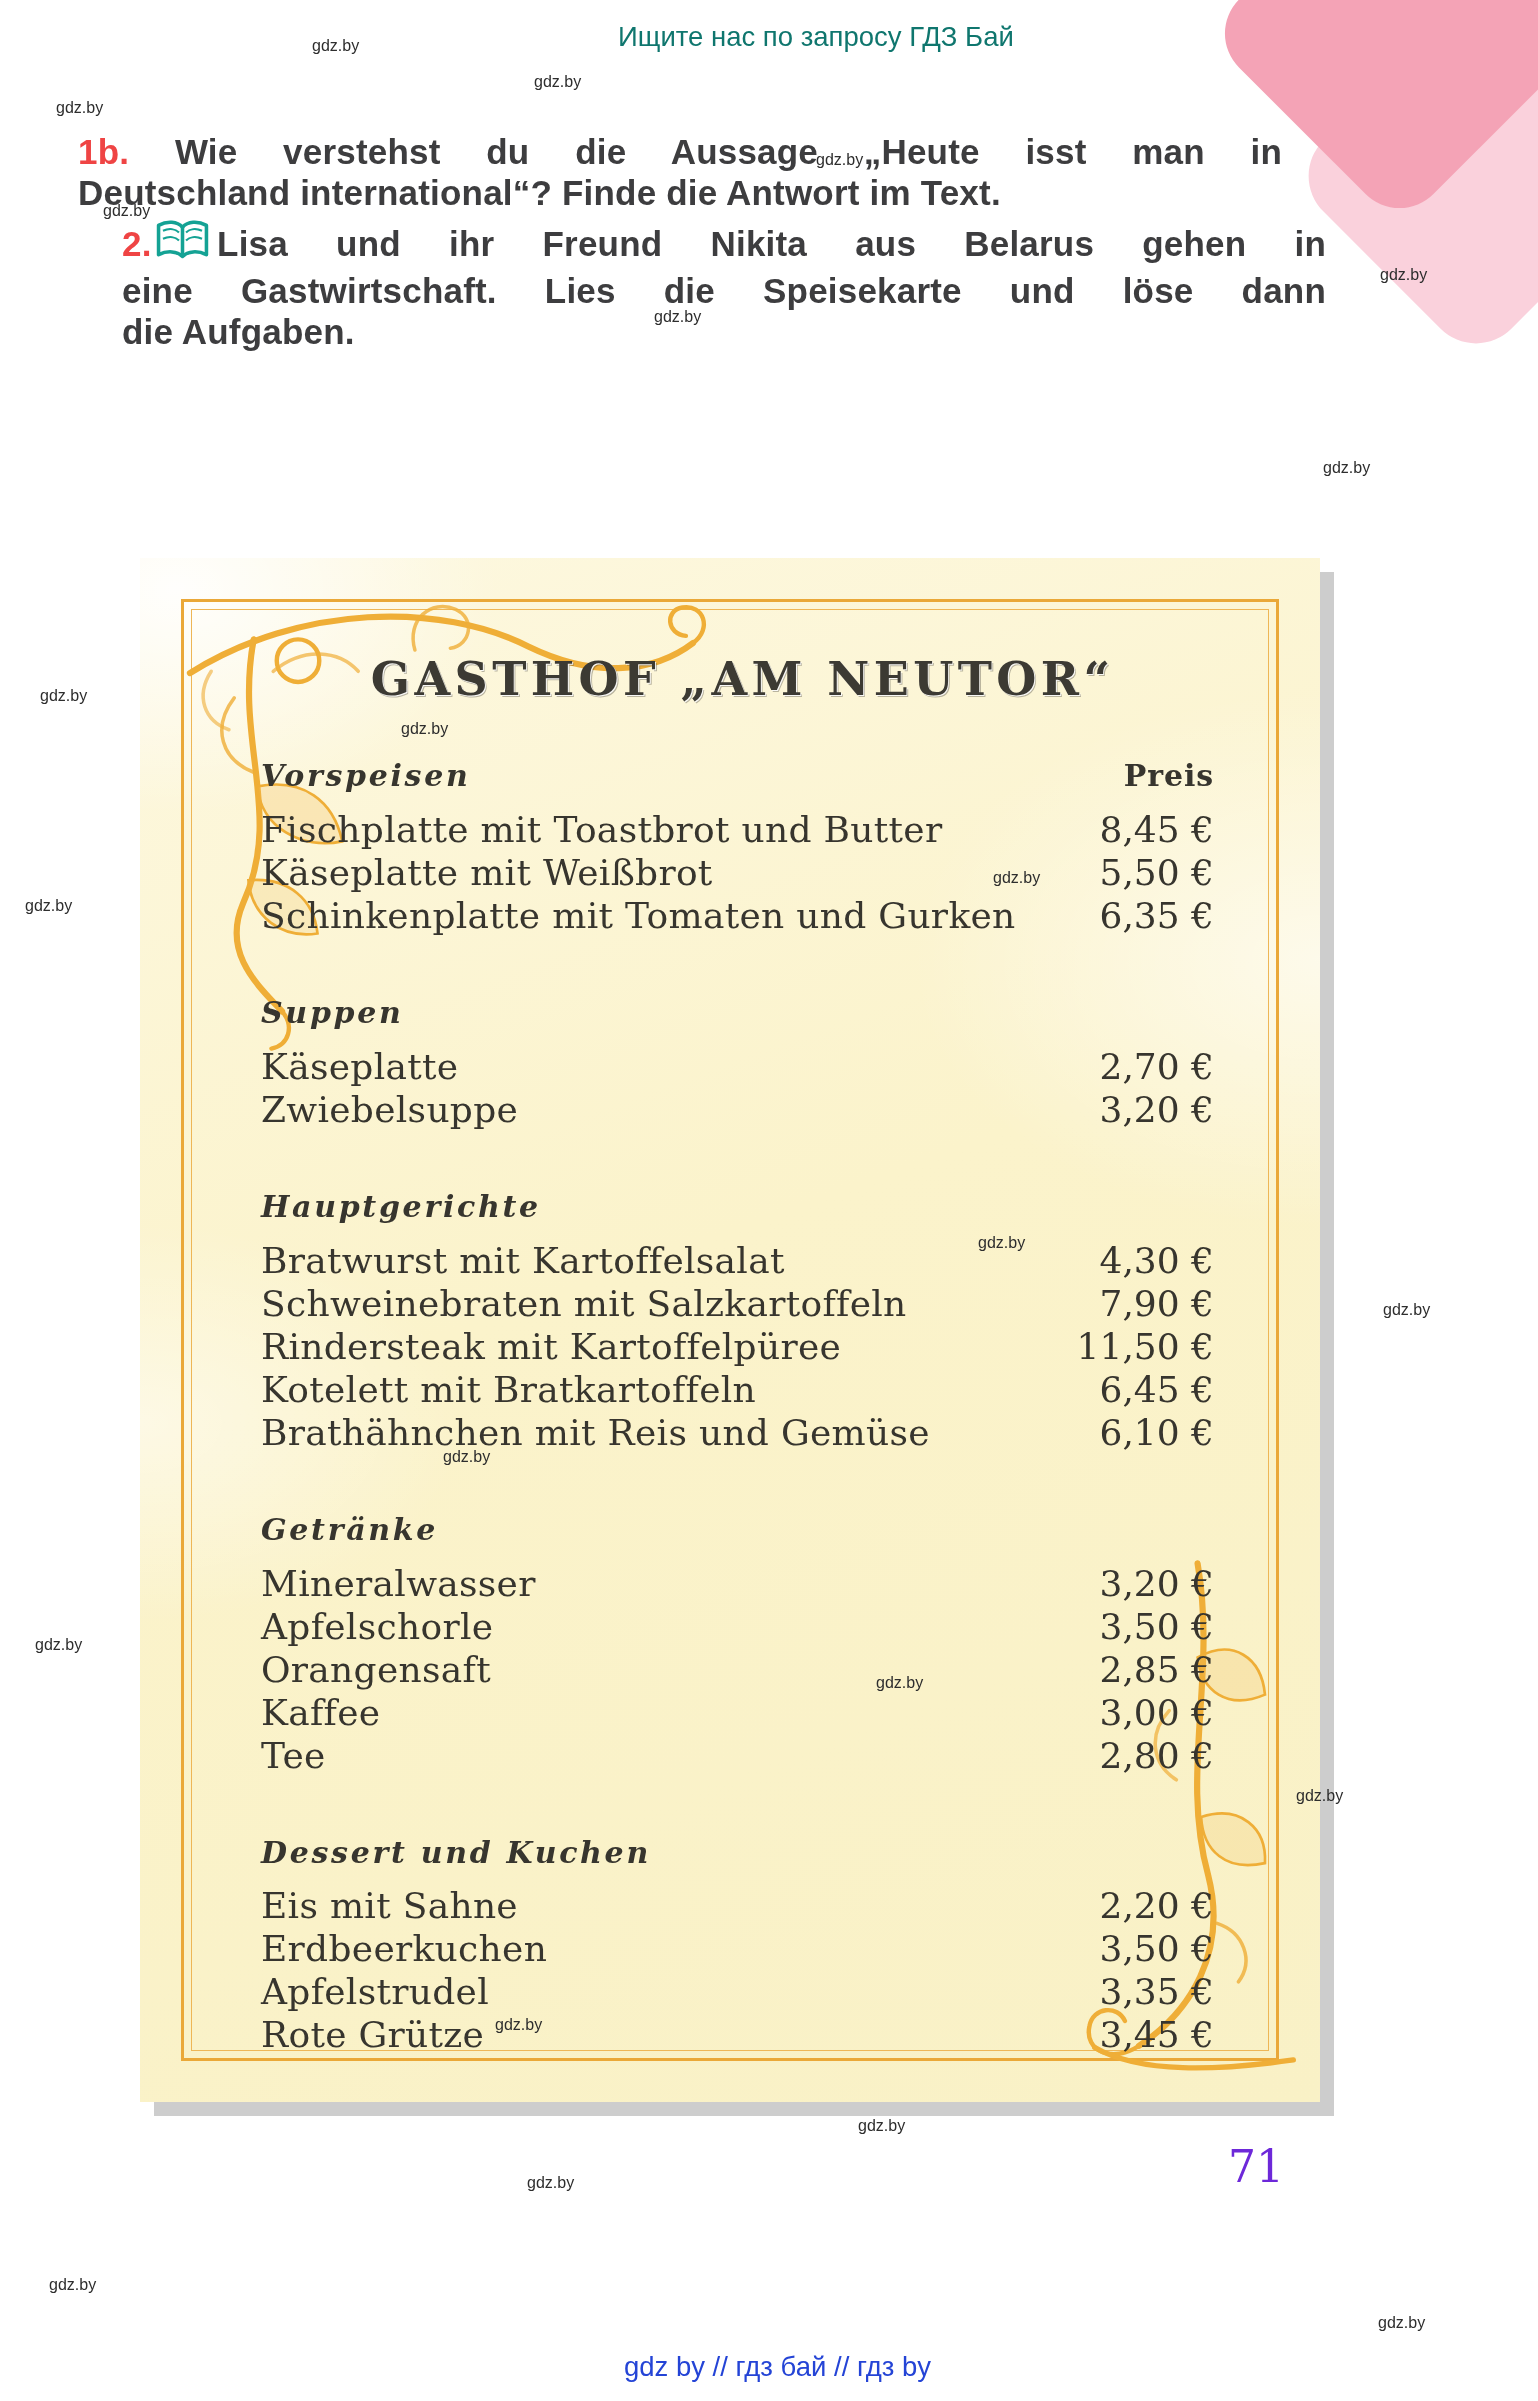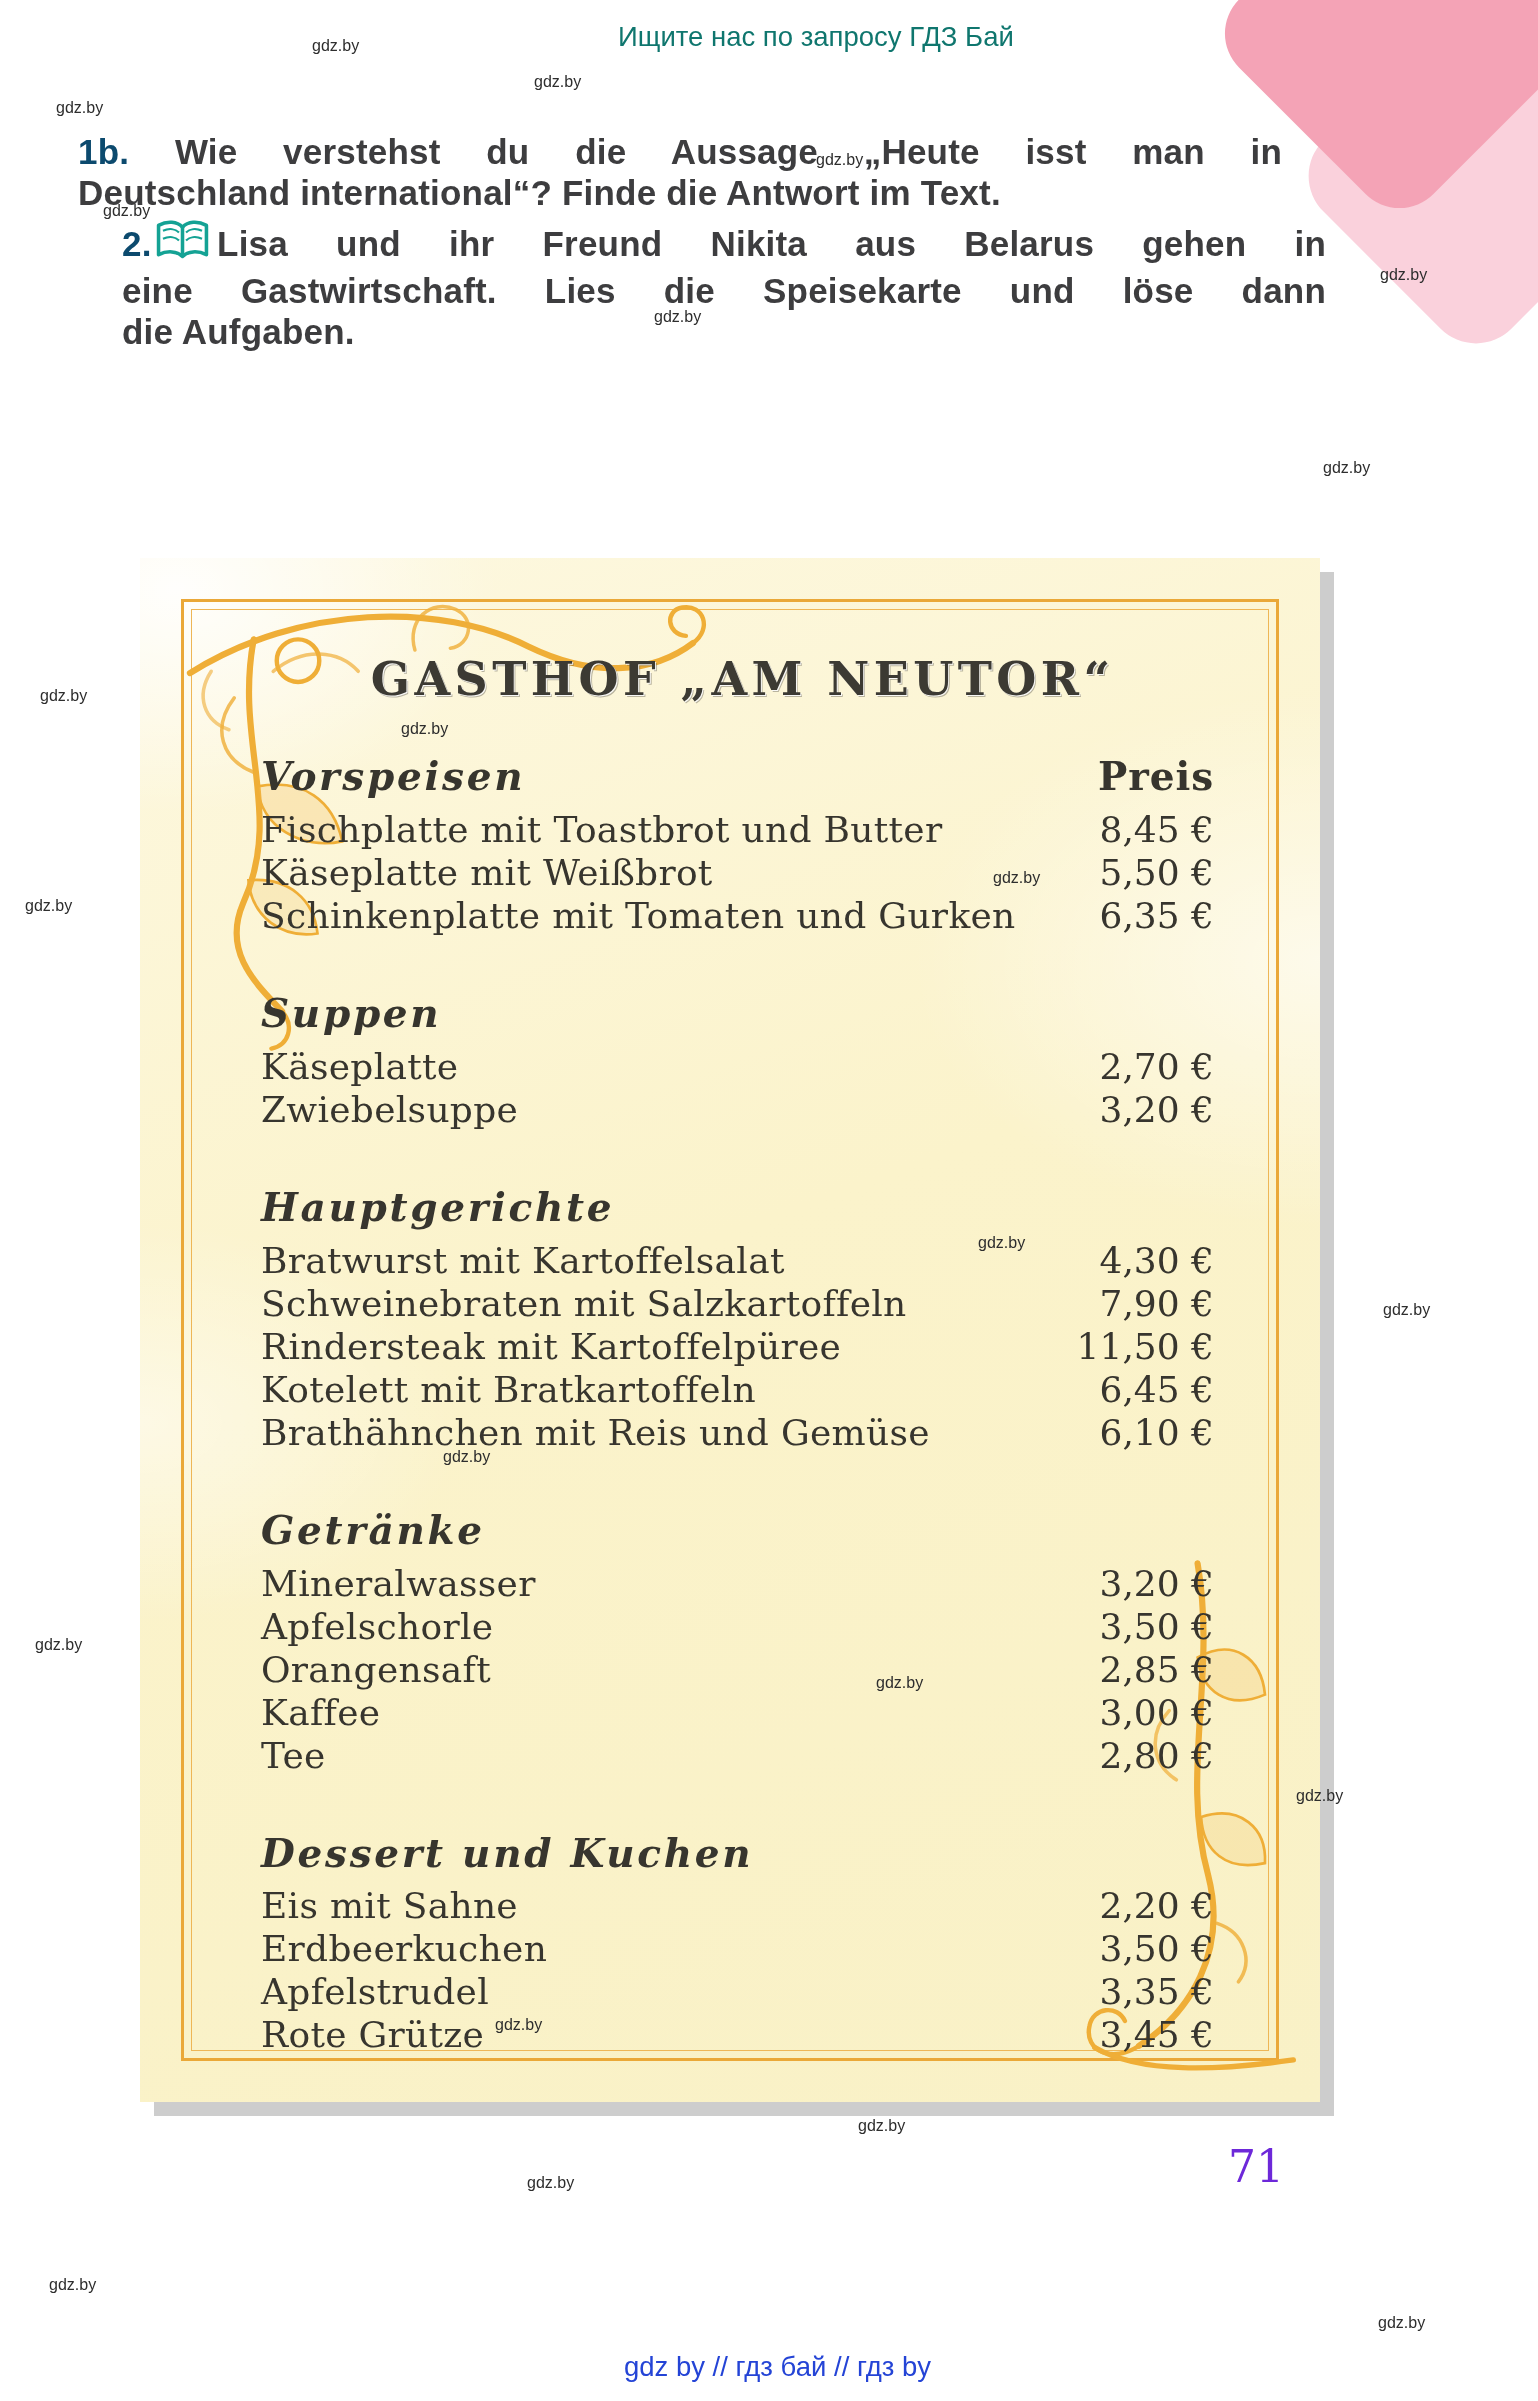--- a/index.html
+++ b/index.html
@@ -34,21 +34,21 @@
   }
   
   .task{
     position:absolute;left:78px;width:1204px;color:#3d3d3f;font-weight:bold;
     font-size:35px;line-height:41px;z-index:5;letter-spacing:0.2px;
   }
   #task1b{top:131px;}
   #task2{top:219px;margin-left:44px;}
   .jline{text-align:justify;text-align-last:justify;}
   .jlast{text-align:left;text-align-last:left;}
-  .task-num{color:#0c4a6e;}
+  .task-num{color:#ef4444;}
   .book-icon{display:inline-block;vertical-align:-6.2px;margin:0 7px 0 3.5px;}
   
   .menu-card{
     position:absolute;left:140px;top:558px;width:1180px;height:1544px;z-index:4;
     background:
       radial-gradient(ellipse 461px 319px at 3% 2%, rgba(255,255,255,.92), rgba(255,255,255,0) 70%),
       radial-gradient(ellipse 567px 372px at 100% 26%, rgba(255,255,255,.6), rgba(255,255,255,0) 72%),
       radial-gradient(ellipse 461px 284px at 0% 56%, rgba(255,255,255,.5), rgba(255,255,255,0) 70%),
       linear-gradient(160deg,#fdf8e0 0%, #fbf3cb 45%, #f9f1c6 100%);
     box-shadow:14px 14px 0 #cdcdcd;
@@ -65,21 +65,21 @@
     text-shadow:0.9px 0.9px 0 rgba(255,255,255,.9), 1.8px 1.8px 0 rgba(60,58,51,.35);
     padding-left:25px;
   }
   .menu-body{
     position:absolute;left:121px;right:106px;top:195px;z-index:7;
     font-family:"DejaVu Serif",serif;color:#37352e;
   }
   .m-sec + .m-sec{margin-top:53px;}
   .m-head-row{
     display:flex;justify-content:space-between;align-items:baseline;
-    font-size:39px;line-height:46px;font-style:italic;font-weight:700;
+    font-size:30px;line-height:46px;font-style:italic;font-weight:700;
     letter-spacing:2.7px;margin-bottom:8.9px;
   }
   .m-price-header{font-style:normal;letter-spacing:0.9px;}
   .m-row{display:flex;justify-content:space-between;font-size:36px;line-height:43px;}
   .m-name{letter-spacing:0.3px;}
   .m-price{font-variant-numeric:tabular-nums;}
 </style>
 </head>
 <body>
 

